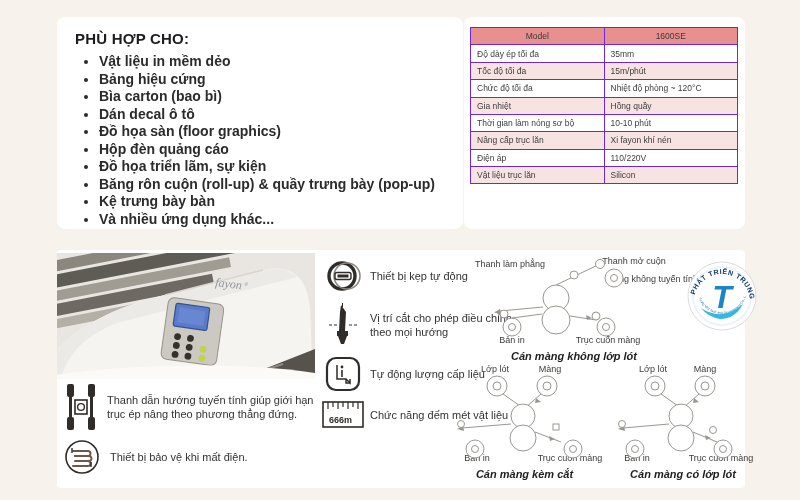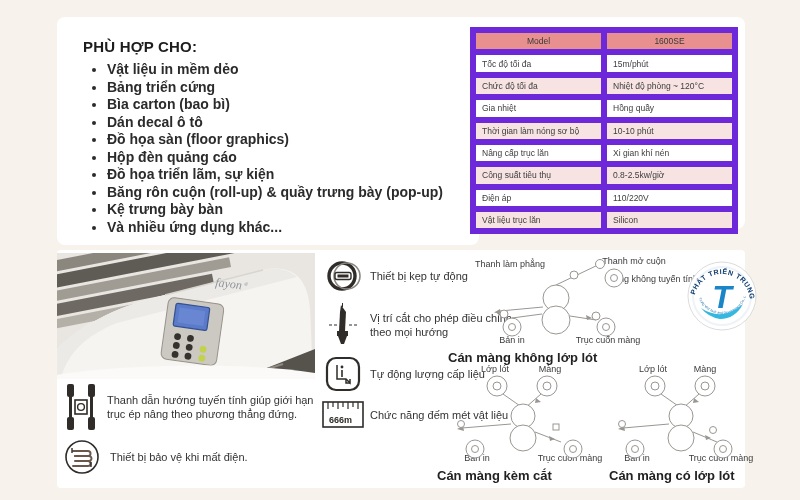--- a/index.html
+++ b/index.html
@@ -5,34 +5,34 @@
   html,body{margin:0;padding:0;}
   body{
     width:800px;height:500px;position:relative;overflow:hidden;
     background:#f7f3ec;
     font-family:"Liberation Sans",sans-serif;
     color:#2e2e2e;
   }
   .card{position:absolute;background:#ffffff;border-radius:8px;}
 
   
-  #suitable-card{left:57px;top:17px;width:406px;height:212px;padding:8px;}
+  #suitable-card{left:57px;top:17px;width:406px;height:212px;padding:0;}
   #suitable-card .inner{padding:13px 18px;}
   .sf-title{font-size:15px;font-weight:bold;letter-spacing:.2px;color:#1d1d1d;}
   .sf-list{margin:6px 0 0 10px;padding-left:14px;}
   .sf-list li{font-size:14px;line-height:17.5px;color:#2b2b2b;font-weight:bold;}
 
   
   #spec-card{left:464px;top:17px;width:281px;height:212px;}
   table.spec{
     border-collapse:collapse;table-layout:fixed;
     position:absolute;left:6px;top:10px;width:268px;
   }
   table.spec th,table.spec td{
-    border:6px solid #6d28d9;
+    border:1px solid #6d28d9;
     font-size:8.5px;font-weight:normal;color:#3d3d3d;
     padding:3.2px 6px;text-align:left;white-space:nowrap;overflow:hidden;
   }
   table.spec thead th{background:#e8908f;text-align:center;color:#383838;}
   table.spec tbody tr:nth-child(even) td{background:#f7e3e2;}
   table.spec tbody tr:nth-child(odd) td{background:#ffffff;}
 
   
   #bottom-panel{left:57px;top:250px;width:688px;height:238px;border-radius:4px;}
 
@@ -41,34 +41,34 @@
   .feat-row{display:flex;align-items:center;}
   .feat-icon{flex:0 0 auto;}
 
   
   #mid-features{left:265px;top:8px;width:195px;}
   .mid-item{display:flex;align-items:center;margin-bottom:9px;}
   .mid-item .icon-box{width:42px;display:flex;justify-content:center;flex:0 0 42px;}
   .mid-item .txt{margin-left:6px;}
 
   
-  .diagram-caption{font-size:13px;font-weight:bold;color:#222;text-align:left;}
+  .diagram-caption{font-size:11px;font-weight:bold;color:#222;text-align:center;font-style:italic;}
   .dlabel{font-size:9px;fill:#3b3b3b;}
   .dline{stroke:#9a9792;stroke-width:1;fill:none;}
   .dfill{fill:#ffffff;stroke:#9a9792;stroke-width:1;}
 </style>
 </head>
 <body>
 
 <div class="card" id="suitable-card">
   <div class="inner">
     <div class="sf-title">PHÙ HỢP CHO:</div>
     <ul class="sf-list">
       <li>Vật liệu in mềm dẻo</li>
-      <li>Bảng triển cứng</li>
+      <li>Bảng hiệu cứng</li>
       <li>Bìa carton (bao bì)</li>
       <li>Dán decal ô tô</li>
       <li>Đồ họa sàn (floor graphics)</li>
       <li>Hộp đèn quảng cáo</li>
       <li>Đồ họa triển lãm, sự kiện</li>
       <li>Băng rôn cuộn (roll-up) &amp; quầy trưng bày (pop-up)</li>
       <li>Kệ trưng bày bàn</li>
       <li>Và nhiều ứng dụng khác...</li>
     </ul>
   </div>
@@ -77,42 +77,42 @@
 <div class="card" id="spec-card">
   <table class="spec">
     <thead>
       <tr>
         <th>Model</th>
         <th>1600SE</th>
       </tr>
     </thead>
     <tbody>
       <tr>
+          <td>Độ dày ép tối đa</td>
+          <td>35mm</td>
+        </tr>
+      <tr>
           <td>Tốc độ tối đa</td>
           <td>15m/phút</td>
         </tr>
       <tr>
           <td>Chức độ tối đa</td>
           <td>Nhiệt độ phòng ~ 120°C</td>
         </tr>
       <tr>
           <td>Gia nhiệt</td>
           <td>Hồng quầy</td>
         </tr>
       <tr>
           <td>Thời gian làm nóng sơ bộ</td>
           <td>10-10 phút</td>
         </tr>
       <tr>
           <td>Nâng cấp trục lăn</td>
-          <td>Xi gian khí nén</td>
-        </tr>
-      <tr>
-          <td>Công suất tiêu thụ</td>
-          <td>0.8-2.5kw/giờ</td>
+          <td>Xi fayon khí nén</td>
         </tr>
       <tr>
           <td>Điện áp</td>
           <td>110/220V</td>
         </tr>
       <tr>
           <td>Vật liệu trục lăn</td>
           <td>Silicon</td>
         </tr>
     </tbody>

